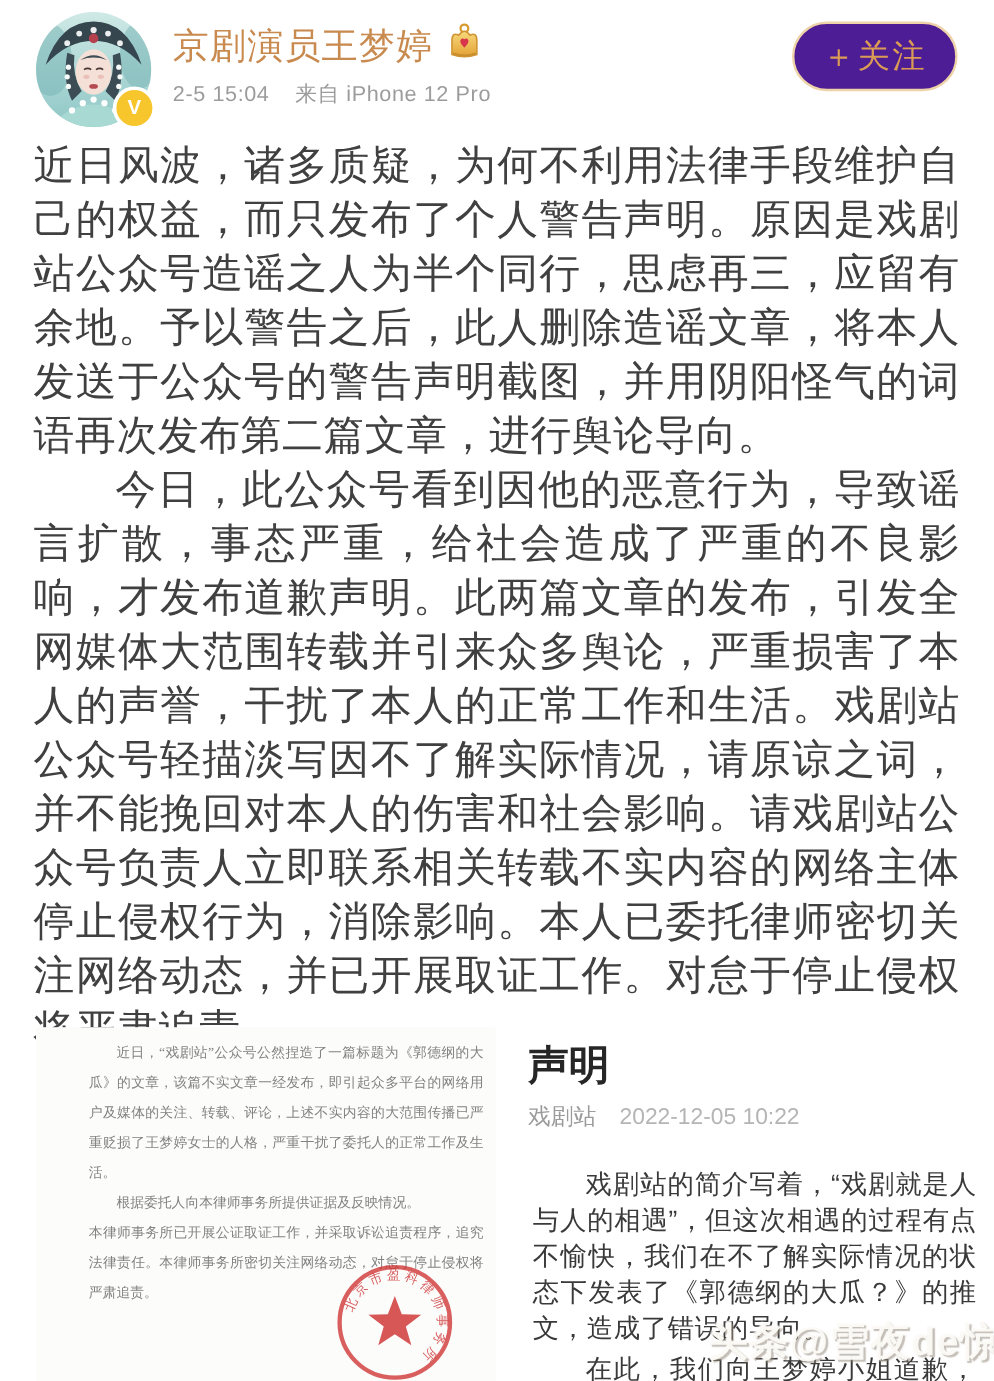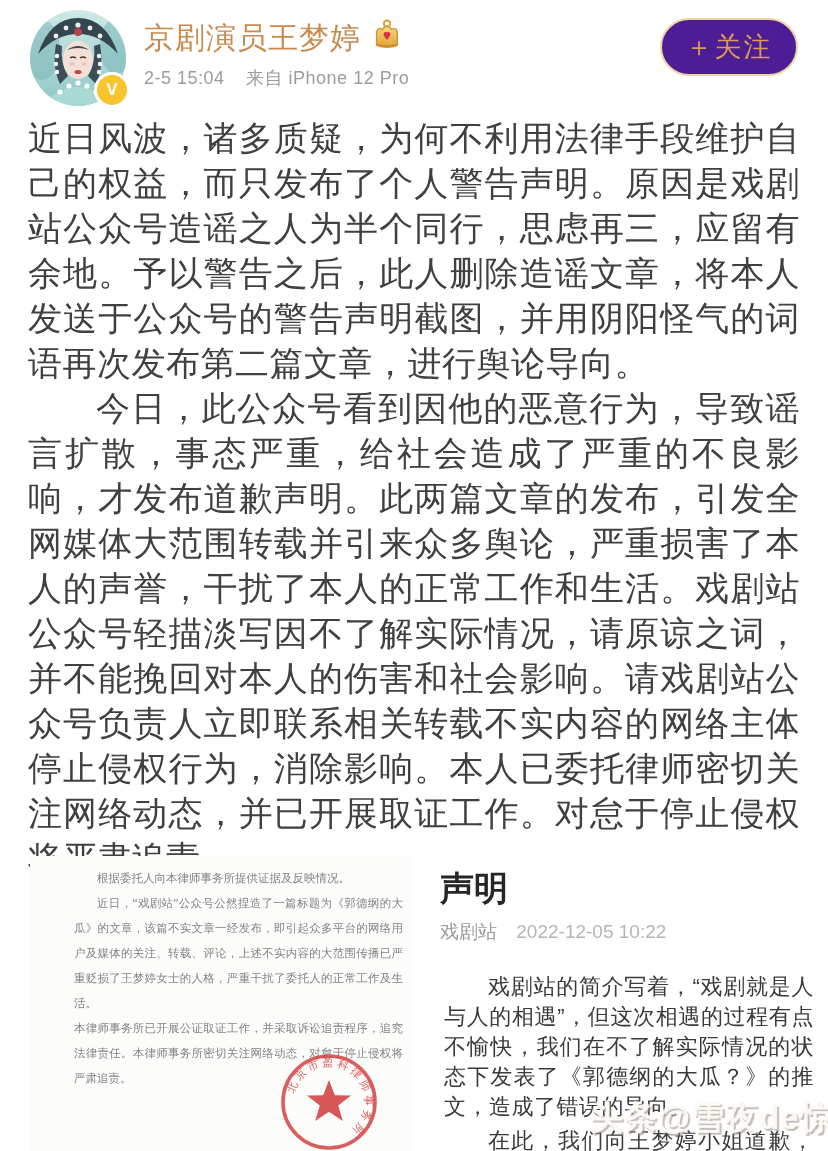--- a/index.html
+++ b/index.html
@@ -165,22 +165,22 @@
 
   <p>近日风波，诸多质疑，为何不利用法律手段维护自己的权益，而只发布了个人警告声明。原因是戏剧站公众号造谣之人为半个同行，思虑再三，应留有余地。予以警告之后，此人删除造谣文章，将本人发送于公众号的警告声明截图，并用阴阳怪气的词语再次发布第二篇文章，进行舆论导向。</p>
       <p class="indent">今日，此公众号看到因他的恶意行为，导致谣言扩散，事态严重，给社会造成了严重的不良影响，才发布道歉声明。此两篇文章的发布，引发全网媒体大范围转载并引来众多舆论，严重损害了本人的声誉，干扰了本人的正常工作和生活。戏剧站公众号轻描淡写因不了解实际情况，请原谅之词，并不能挽回对本人的伤害和社会影响。请戏剧站公众号负责人立即联系相关转载不实内容的网络主体停止侵权行为，消除影响。本人已委托律师密切关注网络动态，并已开展取证工作。对怠于停止侵权将严肃追责。</p>
     </div>
 
   <div class="attachments">
 
     <div class="doc">
       <div>
 
+          <p class="indent">近日，“戏剧站”公众号公然捏造了一篇标题为《郭德纲的大瓜》的文章，该篇不实文章一经发布，即引起众多平台的网络用户及媒体的关注、转载、评论，上述不实内容的大范围传播已严重贬损了王梦婷女士的人格，严重干扰了委托人的正常工作及生活。</p>
           <p class="indent">根据委托人向本律师事务所提供证据及反映情况。</p>
-          <p class="indent">近日，“戏剧站”公众号公然捏造了一篇标题为《郭德纲的大瓜》的文章，该篇不实文章一经发布，即引起众多平台的网络用户及媒体的关注、转载、评论，上述不实内容的大范围传播已严重贬损了王梦婷女士的人格，严重干扰了委托人的正常工作及生活。</p>
           <p>本律师事务所已开展公证取证工作，并采取诉讼追责程序，追究法律责任。本律师事务所密切关注网络动态，对怠于停止侵权将严肃追责。</p>
         </div>
 
       <svg class="seal" viewBox="0 0 100 100">
         <defs>
             <path id="sealarc" d="M50 50 m-36 0 a36 36 0 1 1 72 0 a36 36 0 1 1 -72 0"></path>
           </defs>
         <circle cx="50" cy="50" r="46" fill="none" stroke="#cf3434" stroke-width="3.6" opacity="0.85"></circle>
         <path d="M50 28 L55.8 43.2 L72 43.6 L59.2 53.4 L63.8 69 L50 59.8 L36.2 69 L40.8 53.4 L28 43.6 L44.2 43.2 Z" fill="#cf3434" opacity="0.9"></path>
         <text font-size="11" fill="#cf3434" opacity="0.85" letter-spacing="3">

